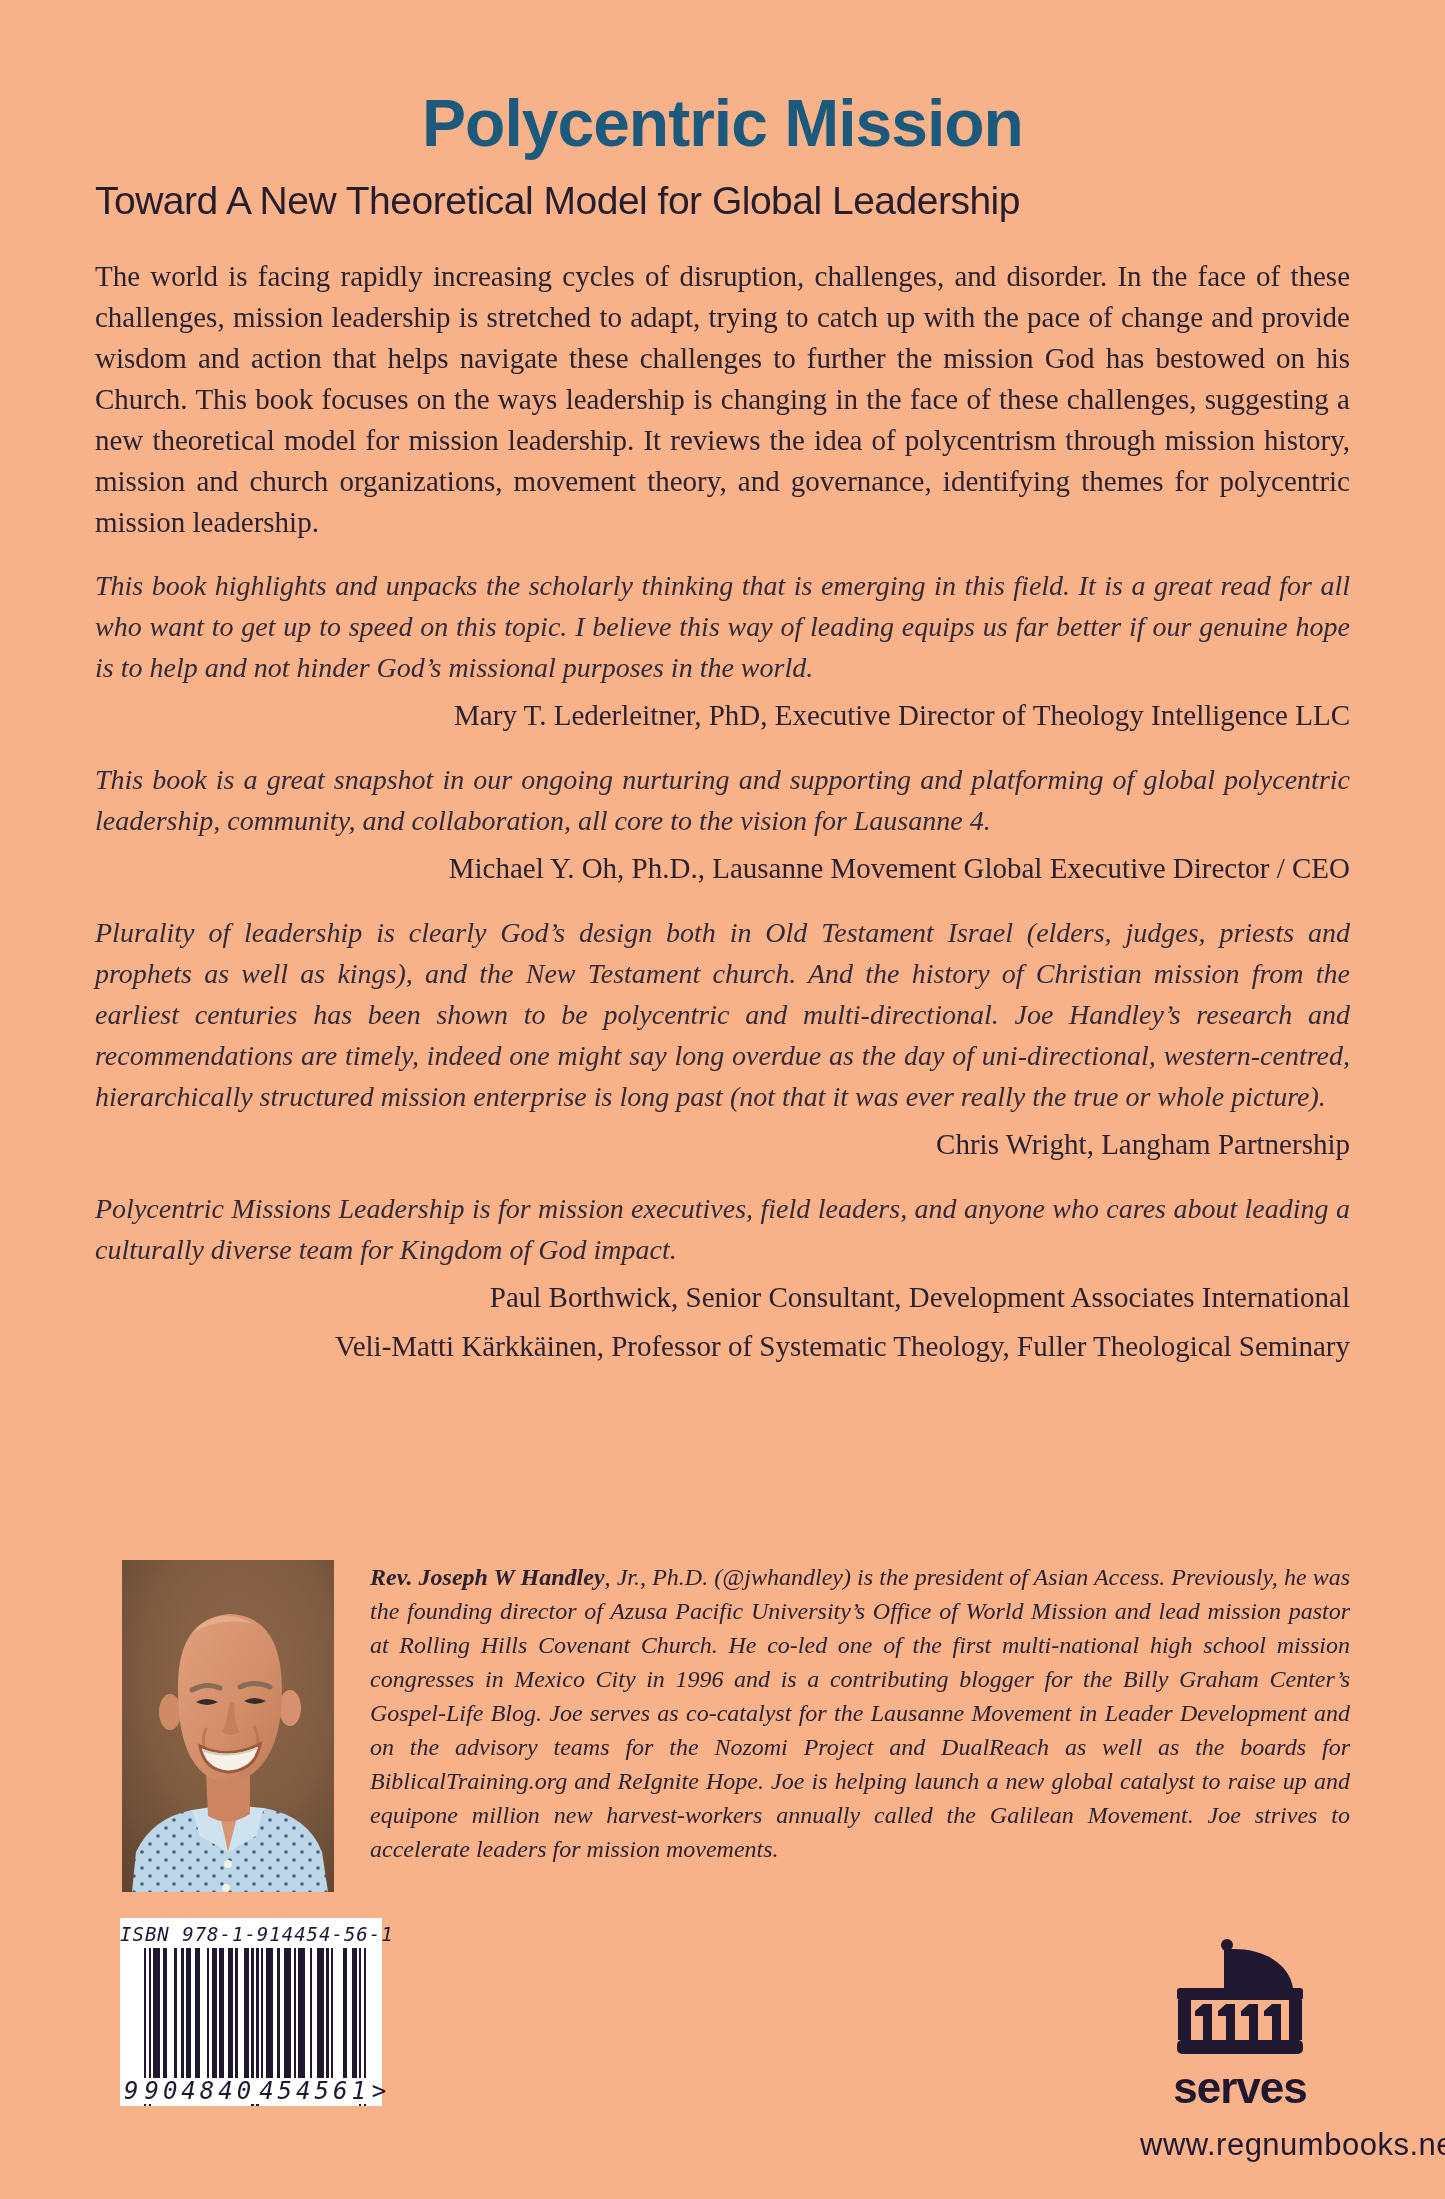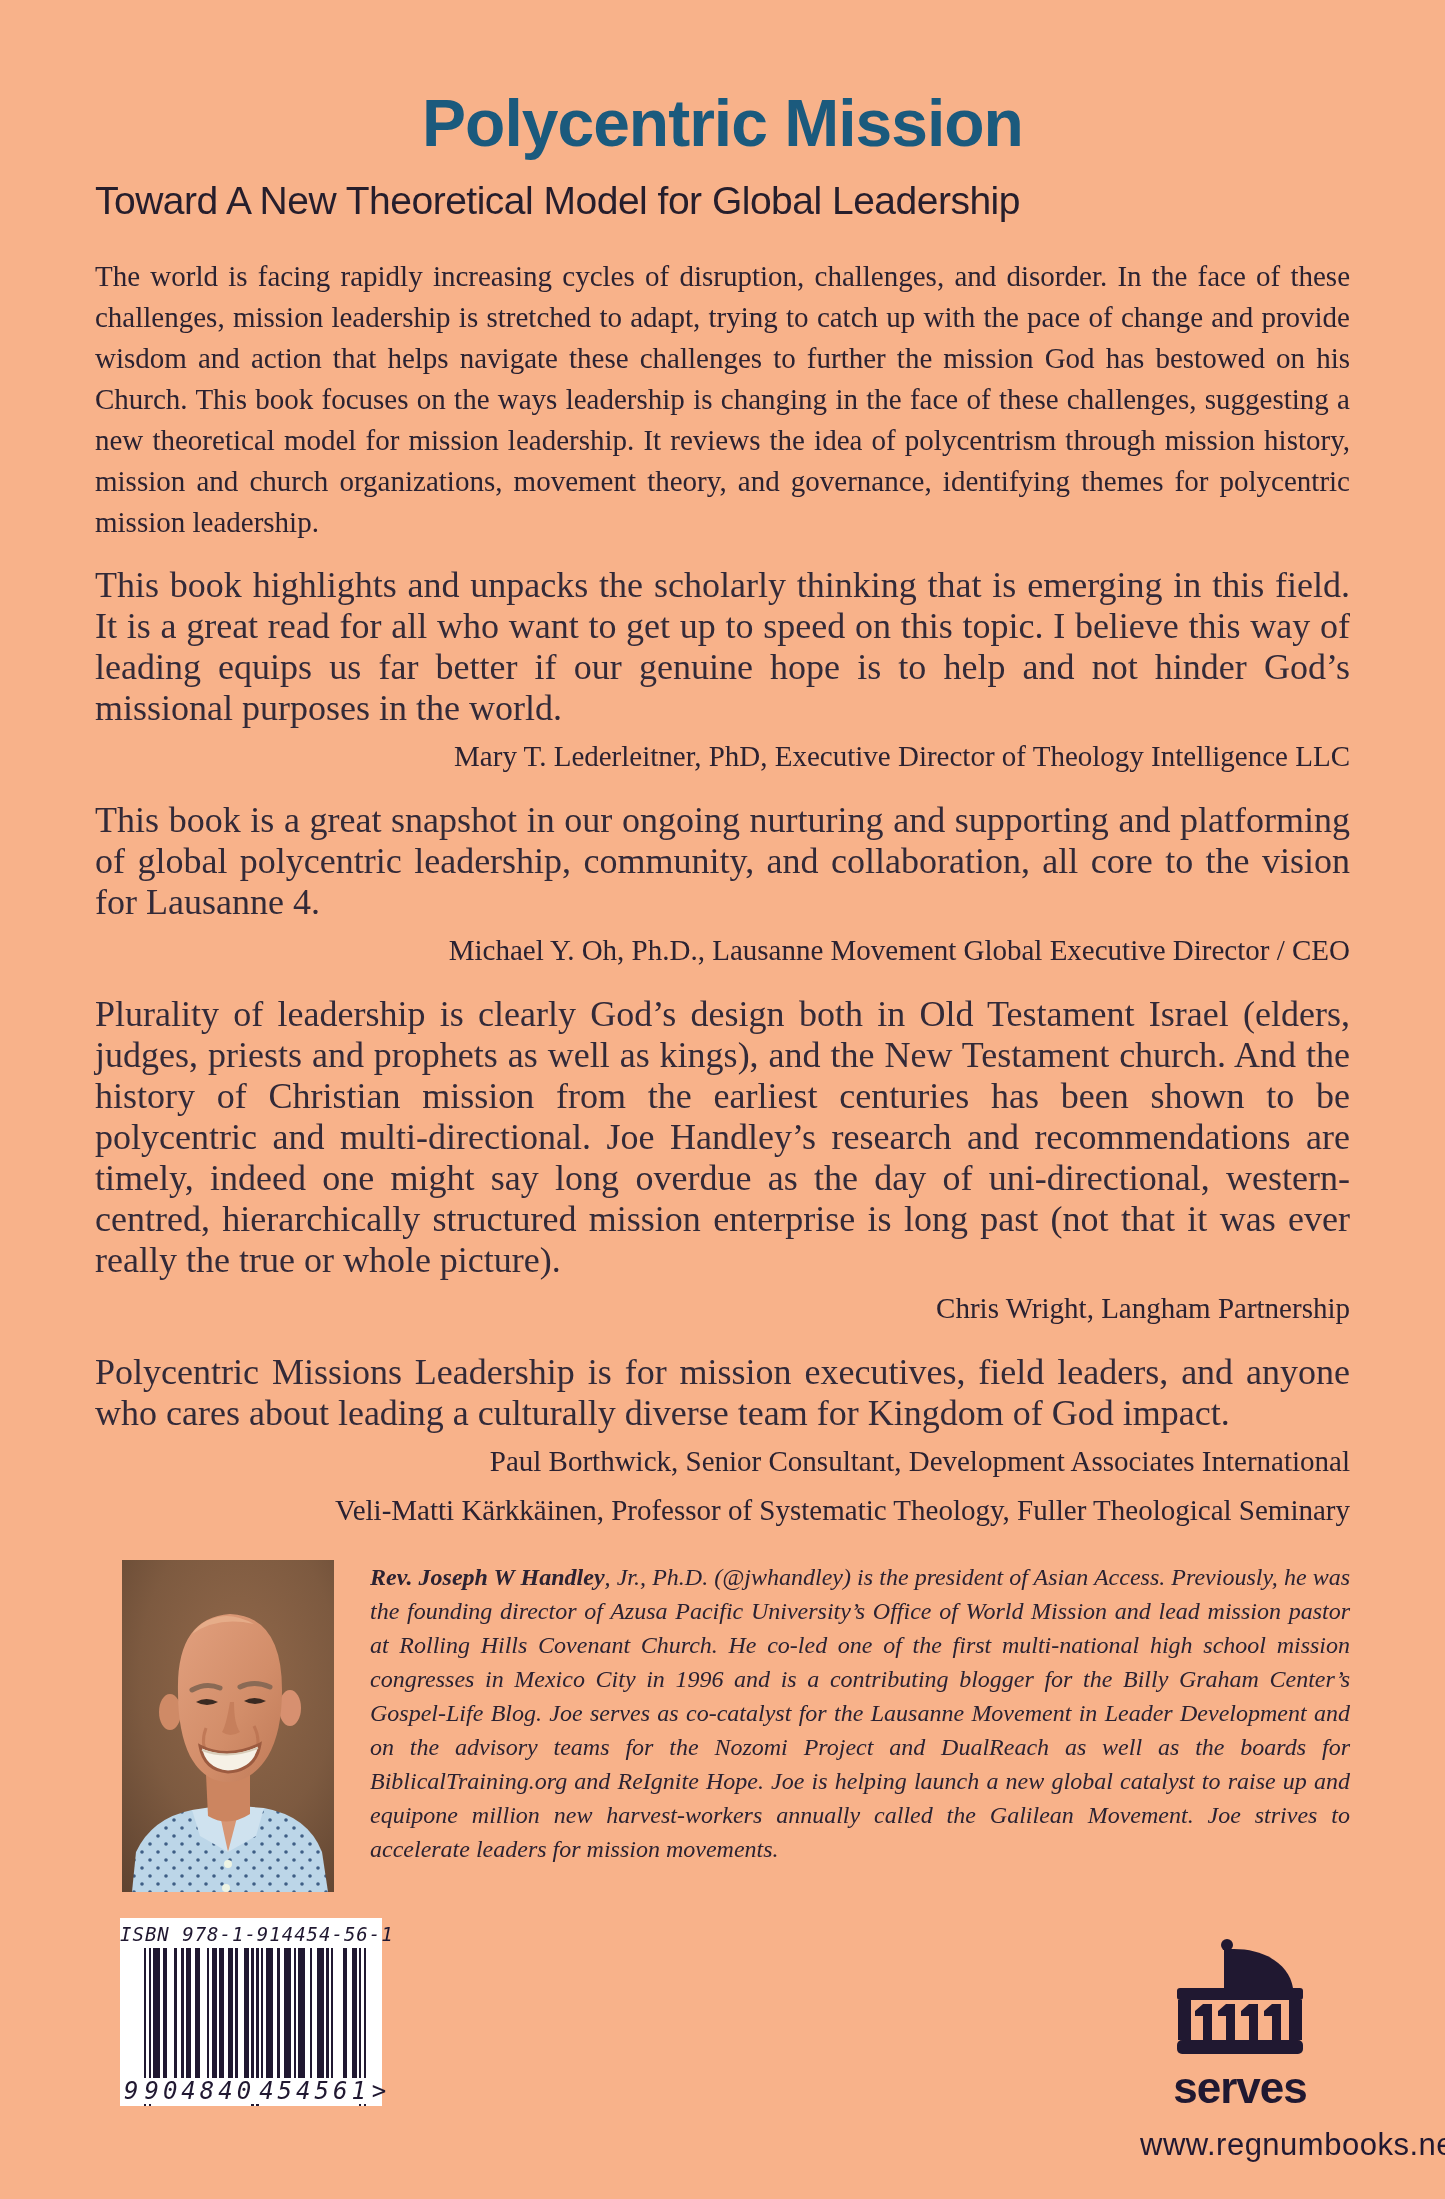--- a/index.html
+++ b/index.html
@@ -40,21 +40,22 @@
   }
   p.description{
     margin:30px 0 0 0;
     font-size:29px;line-height:41px;
     text-align:justify;
     color:var(--body-text);
   }
   #endorsements{margin-top:2px;}
   .endorsement .quote{
     margin:22px 0 0 0;
-    font-size:36px;line-height:41px;
+    font-size:28px;line-height:41px;
+    font-style:italic;
     text-align:justify;
     color:var(--quote-text);
   }
   .endorsement .attr{
     margin:5px 0 0 0;
     font-size:29px;line-height:44px;
     text-align:right;
     color:var(--body-text);
   }
   .bio-row{

